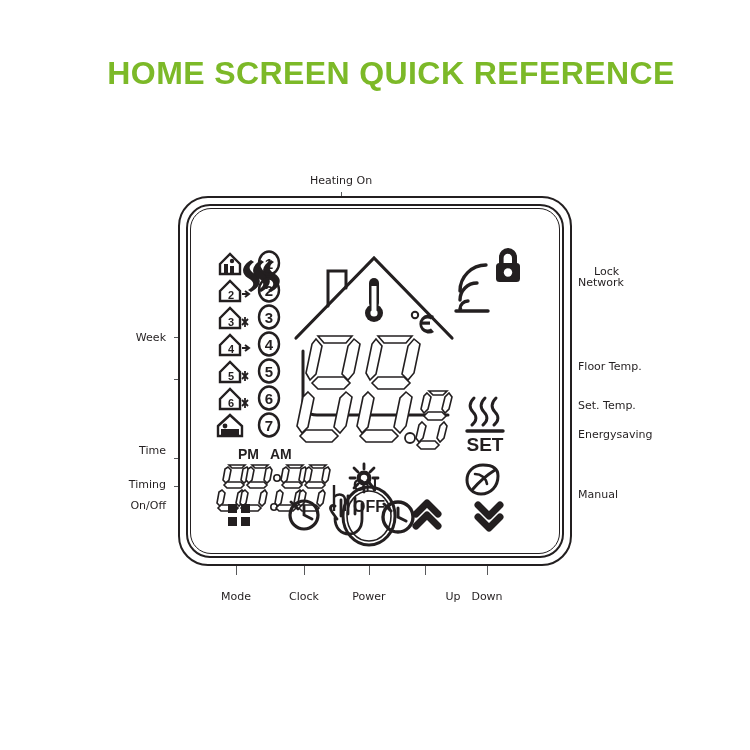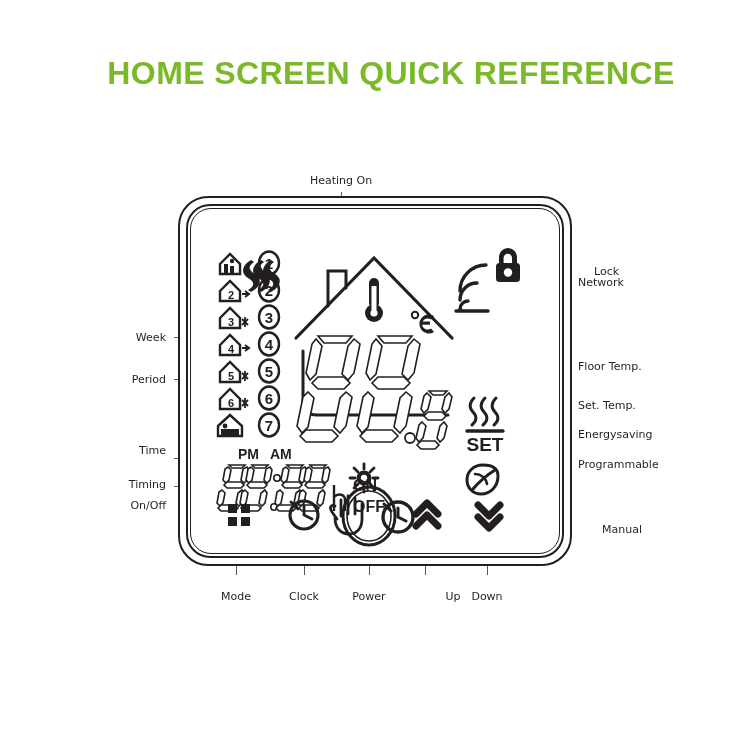--- a/index.html
+++ b/index.html
@@ -116,32 +116,30 @@
 
   <div class="ln lnv" style="left:236px;top:540px;height:35px;"></div>
   <div class="ln lnv" style="left:304px;top:540px;height:35px;"></div>
   <div class="ln lnv" style="left:369px;top:552px;height:23px;"></div>
   <div class="ln lnv" style="left:425px;top:540px;height:35px;"></div>
   <div class="ln lnv" style="left:487px;top:540px;height:35px;"></div>
 
   <div class="lbl c" style="left:271px;top:170px;width:140px;">Heating On</div>
 
   <div class="lbl l" style="left:40px;top:327px;width:126px;">Week</div>
-  <div class="lbl l" style="left:40px;top:369px;width:126px;">Period</div>
   <div class="lbl l" style="left:40px;top:440px;width:126px;">Time</div>
   <div class="lbl l" style="left:40px;top:474px;width:126px;">Timing</div>
   <div class="lbl l" style="left:40px;top:495px;width:126px;">On/Off</div>
 
   <div class="lbl r" style="left:594px;top:261px;">Lock</div>
   <div class="lbl r" style="left:578px;top:272px;">Network</div>
   <div class="lbl r" style="left:578px;top:356px;">Floor Temp.</div>
   <div class="lbl r" style="left:578px;top:395px;">Set. Temp.</div>
   <div class="lbl r" style="left:578px;top:424px;">Energysaving</div>
-  <div class="lbl r" style="left:578px;top:454px;">Programmable</div>
-  <div class="lbl r" style="left:602px;top:484px;margin-top:35px;">Manual</div>
+  <div class="lbl r" style="left:578px;top:484px;">Manual</div>
 
   <div class="lbl c" style="left:186px;top:586px;width:100px;">Mode</div>
   <div class="lbl c" style="left:254px;top:586px;width:100px;">Clock</div>
   <div class="lbl c" style="left:319px;top:586px;width:100px;">Power</div>
   <div class="lbl c" style="left:375px;top:586px;width:100px;padding-left:28px;">Up</div>
   <div class="lbl c" style="left:437px;top:586px;width:100px;">Down</div>
 
   <div class="device">
     <div class="shell-outer"></div>
     <div class="shell-inner"></div>

